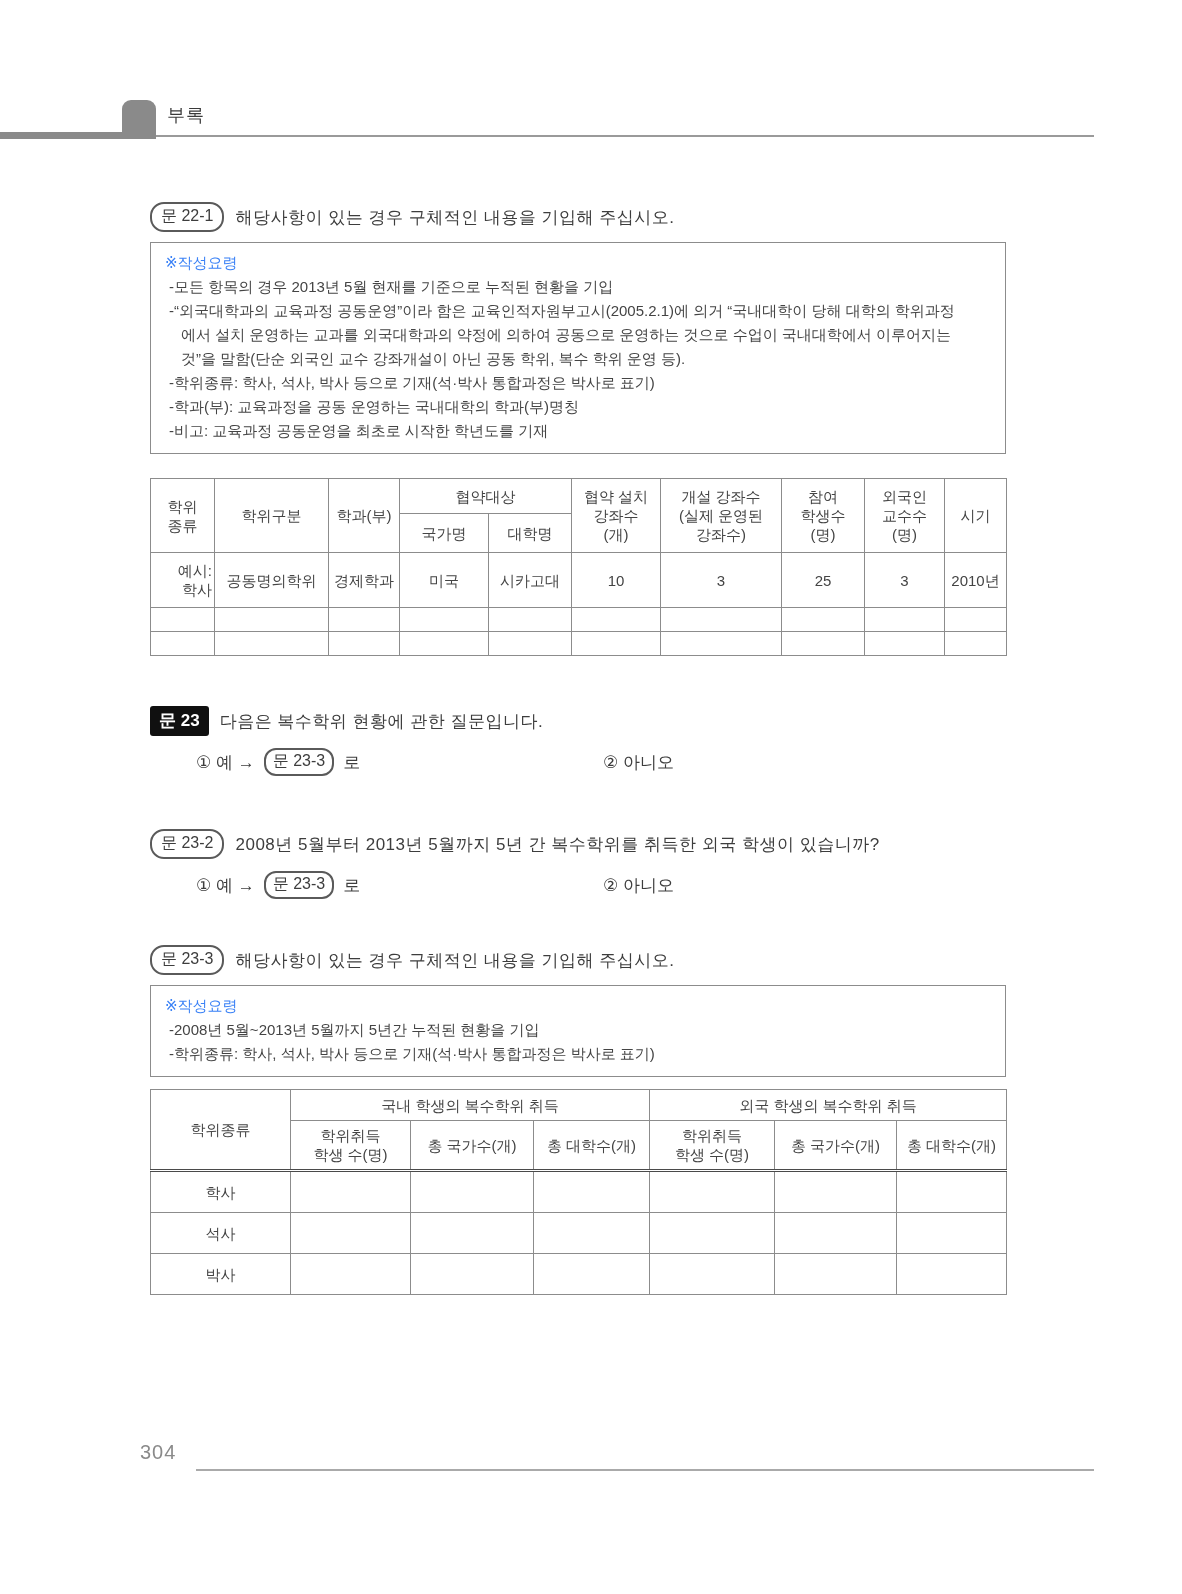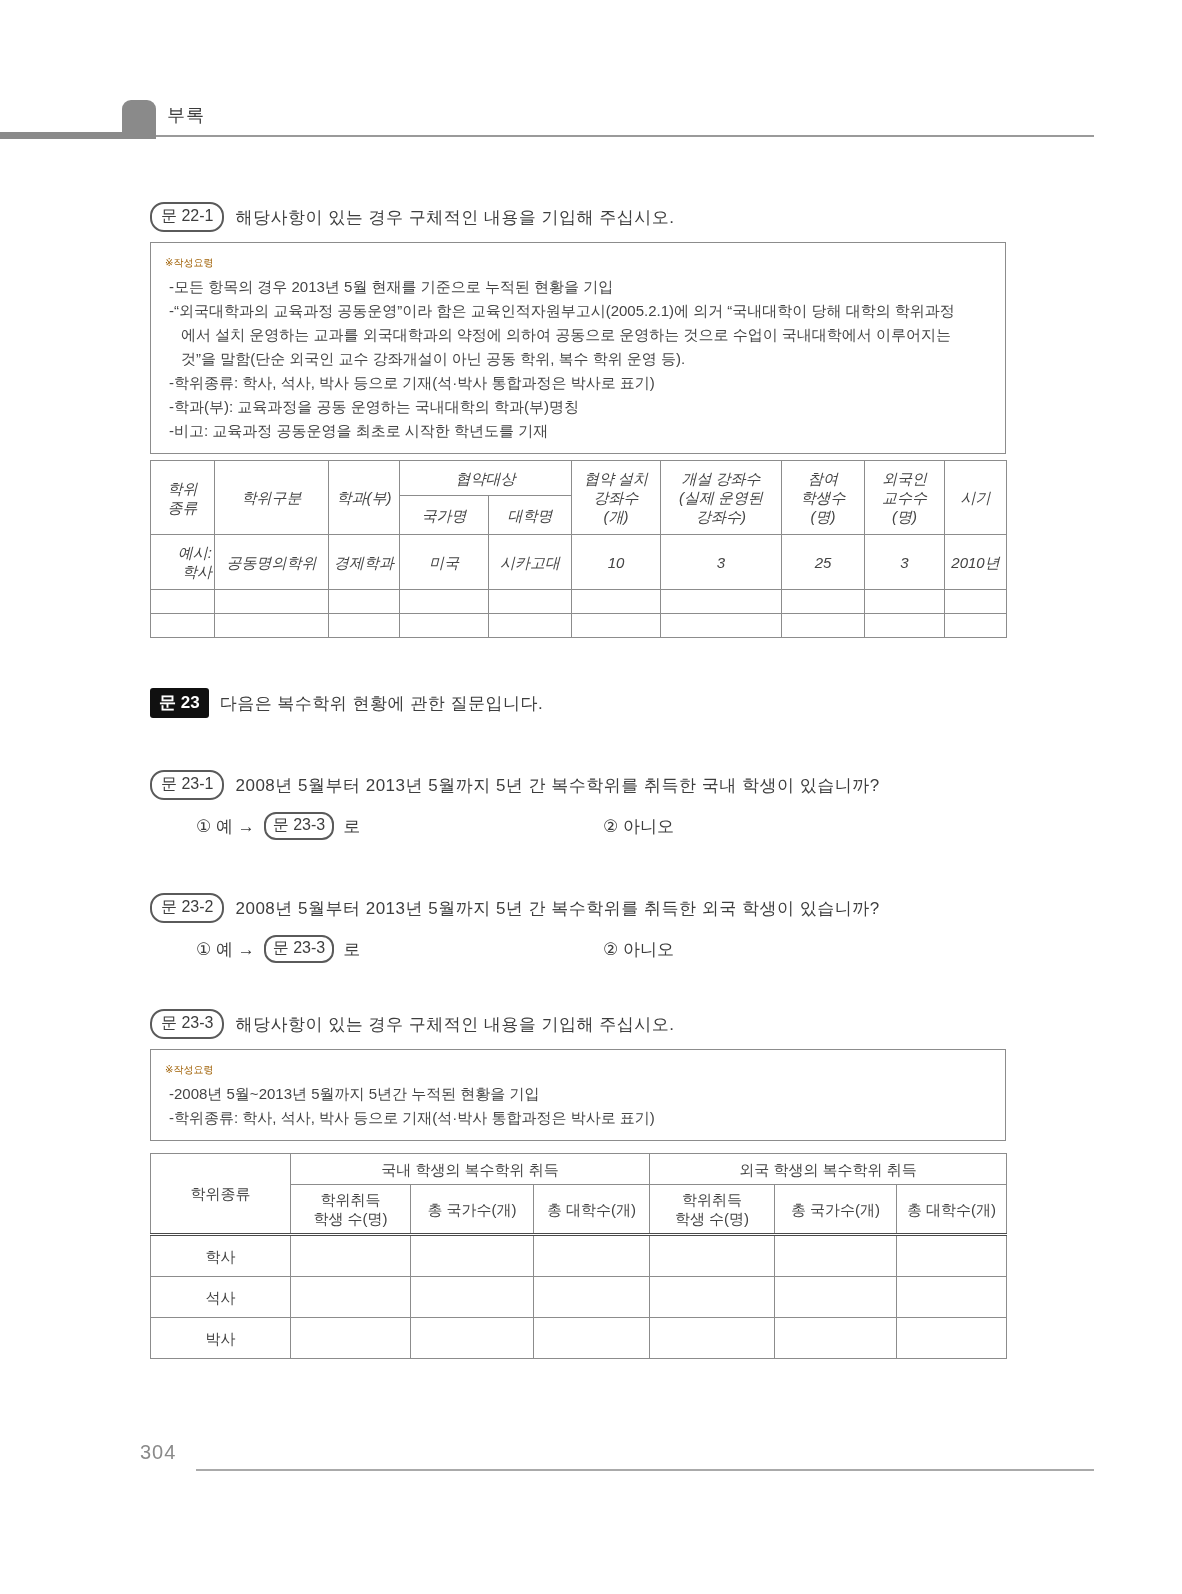--- a/index.html
+++ b/index.html
@@ -21,26 +21,26 @@
   .pill {
     display:inline-block; border:2px solid #5a5a5a; border-radius:14px;
     padding:2px 9px 3px 9px; font-size:16px; color:#3d3d3d; white-space:nowrap;
   }
   .pill.small { border-width:2px; border-radius:12px; padding:1px 7px 2px 7px; font-size:16px; }
   .badge-solid {
     display:inline-block; background:#101010; color:#fff; font-weight:bold;
     padding:3px 9px 4px 9px; border-radius:3px; font-size:17px; white-space:nowrap;
   }
   .guide-box { border:1px solid #8c8c8c; padding:8px 14px 10px 14px; margin-top:10px; }
-  .guide-head { font-size:10px; line-height:24px; color:#a16207; }
+  .guide-head { font-size:15px; line-height:24px; color:#3b82f6; }
   .guide-line { font-size:15px; line-height:24px; color:#444; padding-left:4px; }
   .guide-line.cont { padding-left:16px; }
   
   table { border-collapse:collapse; table-layout:fixed; width:856px; }
-  .t1 { margin-top:6px;font-style:italic; }
+  .t1 { margin-top:24px; }
   th,td {
     border:1px solid #8c8c8c; font-weight:normal; font-size:15px; color:#444;
     text-align:center; vertical-align:middle; white-space:pre-line; line-height:19px; padding:2px 2px;
   }
   .t1 .hrow1 th { height:30px; }
   .t1 .hrow2 th { height:34px; }
   .t1 .example td { height:50px; }
   .t1 td.ex-first { text-align:right; padding-left:5px; }
   .t1 .empty td { height:19px; }
   .t2 { margin-top:12px; }
@@ -166,24 +166,20 @@
             <td></td>
       </tr>
     </tbody>
       </table>
 
     <div class="q-line q23">
       <span class="badge-solid">문 23</span>
       <span class="q-title">다음은 복수학위 현황에 관한 질문입니다.</span>
     </div>
 
-    <div class="q-line q23-1">
-      <span class="pill">문 23-1</span>
-      <span class="q-title">2008년 5월부터 2013년 5월까지 5년 간 복수학위를 취득한 국내 학생이 있습니까?</span>
-    </div>
     <div class="opt-row">
       <span class="opt1">
         <span>① 예 →</span>
         <span class="pill small">문 23-3</span>
         <span>로</span>
       </span>
       <span>② 아니오</span>
     </div>
 
     <div class="q-line q23-2">

